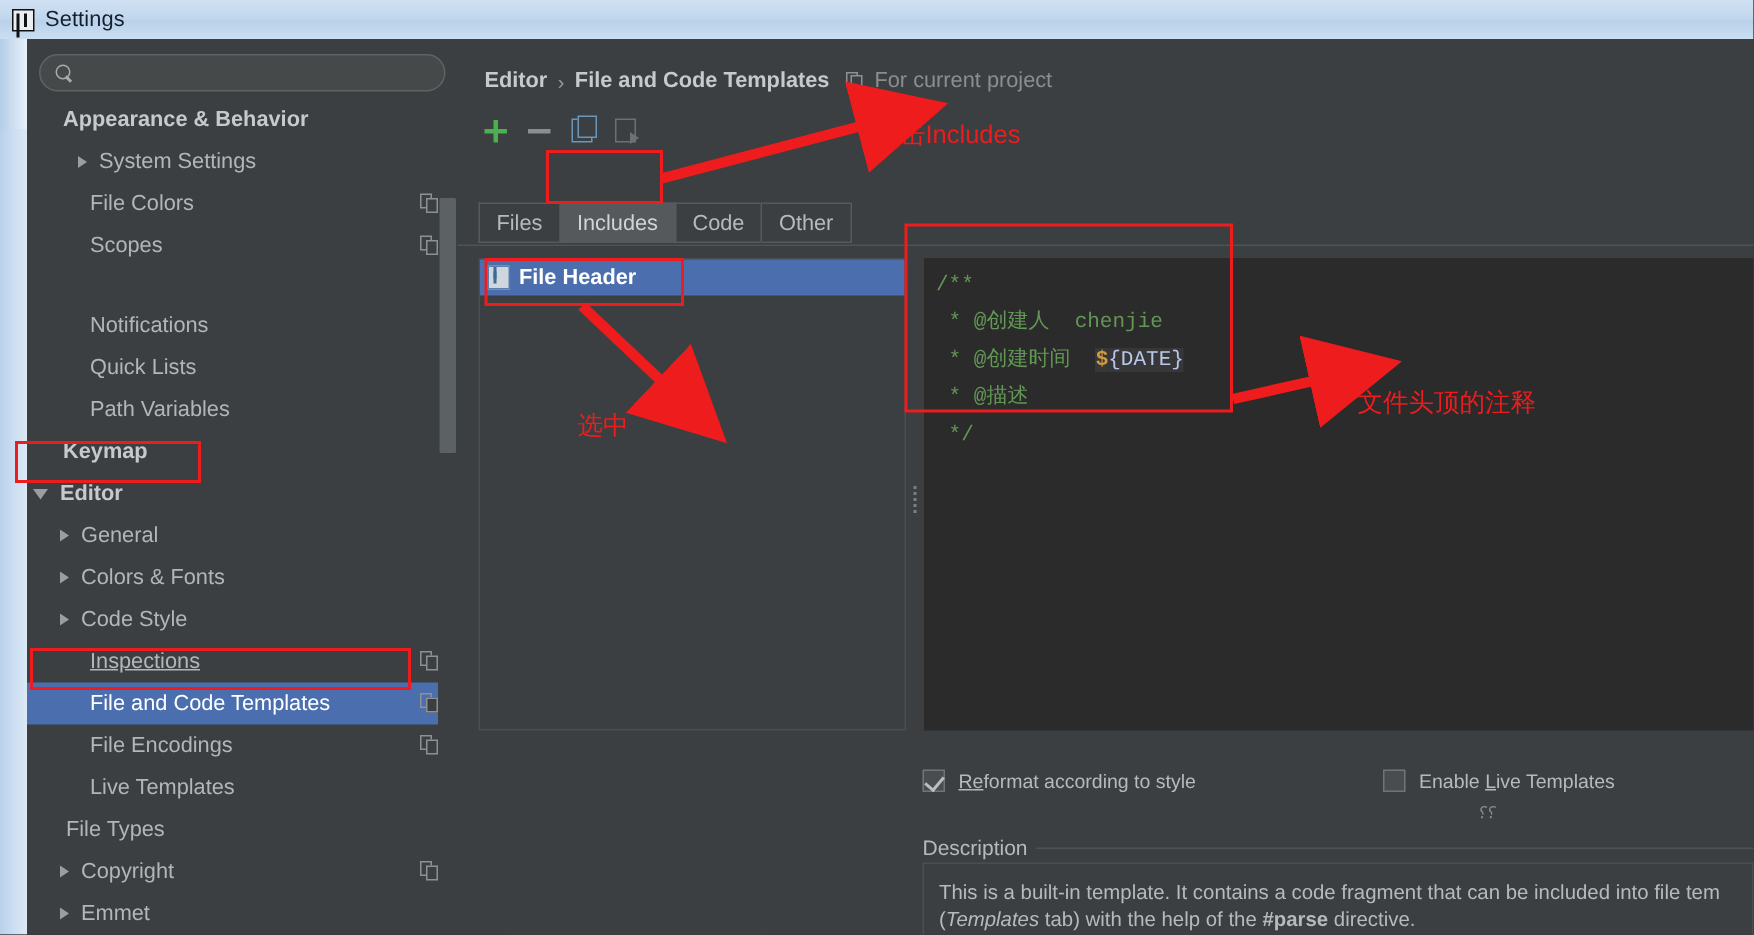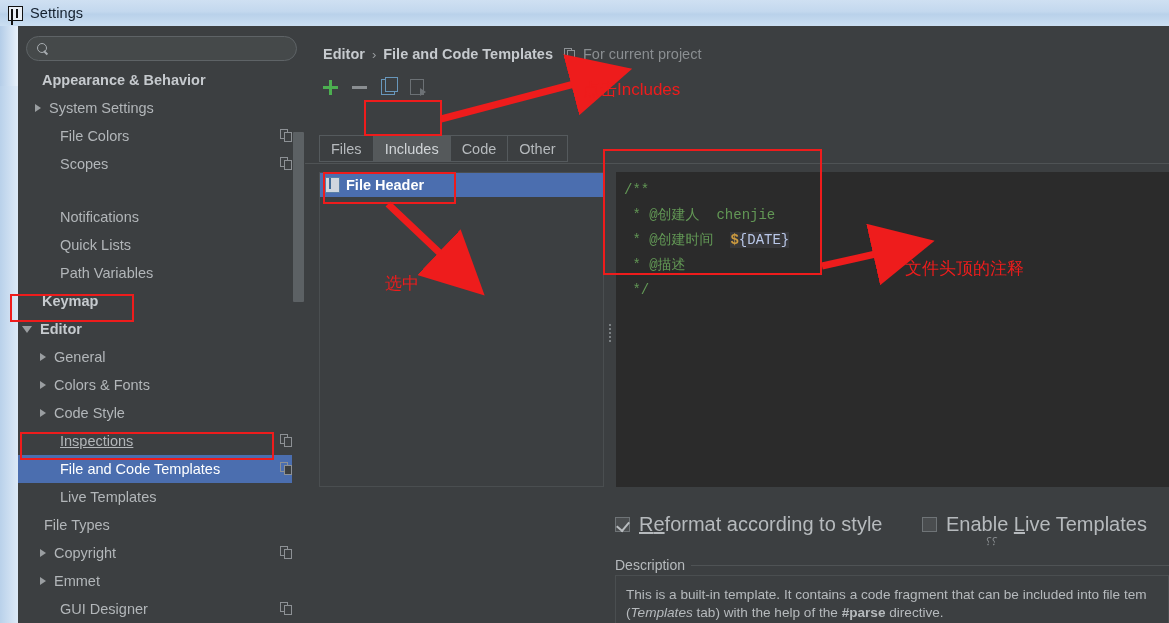--- a/index.html
+++ b/index.html
@@ -159,21 +159,21 @@
     font-size: 17px; color: #878c8f; letter-spacing: .4px; white-space: nowrap; }
 
   
   .cbrow { position: absolute; left: 310px; top: 483px; display: flex; align-items: center; gap: 0; }
   .cbox { width: 15px; height: 15px; border: 1px solid #6f7477; background: #4a4d4f; margin-right: 9px;
     position: relative; flex: 0 0 auto; }
   .cbox.checked::after {
     content:""; position:absolute; left:3px; top:1px; width:6px; height:10px;
     border-right:2.2px solid #b9bdc0; border-bottom:2.2px solid #b9bdc0; transform: rotate(40deg);
   }
-  .cblabel { font-size: 20px; color: #b6babd; }
+  .cblabel { font-size: 13px; color: #b6babd; }
   .cblabel u { text-decoration: underline; }
   .cbrow2 { position: absolute; left: 617px; top: 483px; display: flex; align-items: center; }
   .ellip { position:absolute; left: 680px; top: 503px; color:#8a8e91; font-size: 11px; font-style: italic;
     letter-spacing:1px; }
 
   
   .desc-title { position: absolute; left: 310px; top: 527px; font-size: 14px; color: #b6babd; background: #3c3f41;
     padding-right: 6px; z-index:2; }
   .desc-line { position: absolute; left: 384px; top: 535px; width: 480px; height: 1px; background: #4f5355; }
   .desc-box { position: absolute; left: 310px; top: 545px; width: 554px; height: 78px;
@@ -208,21 +208,21 @@
         <div class="search-box">
           <span class="search-icon"></span>
           <input class="search-input" type="text" value="" placeholder="" style="">
         </div>
       </div>
       <div class="tree" id="tree">
           <div class="tnode bold" style="padding-left: 18px;">
             <span class="arrow none" style="margin-left: 0px; margin-right: 0px;"></span>
             <span class="lbl">Appearance &amp; Behavior</span>
           </div>
-          <div class="tnode" style="padding-left: 31px;">
+          <div class="tnode" style="padding-left: 48px;">
             <span class="arrow " style="margin-left: -14px; margin-right: 8px;"></span>
             <span class="lbl">System Settings</span>
           </div>
           <div class="tnode" style="padding-left: 36px;">
             <span class="arrow none" style="margin-left: 0px; margin-right: 0px;"></span>
             <span class="lbl">File Colors</span>
             <span class="copy-badge">
               <i class="b1"></i>
               <i class="b2"></i>
             </span>
@@ -271,20 +271,28 @@
             <span class="arrow none" style="margin-left: 0px; margin-right: 0px;"></span>
             <span class="lbl">Inspections</span>
             <span class="copy-badge">
               <i class="b1"></i>
               <i class="b2"></i>
             </span>
           </div>
           <div class="tnode selected" style="padding-left: 36px;">
             <span class="arrow none" style="margin-left: 0px; margin-right: 0px;"></span>
             <span class="lbl">File and Code Templates</span>
+            <span class="copy-badge">
+              <i class="b1"></i>
+              <i class="b2"></i>
+            </span>
+          </div>
+          <div class="tnode" style="padding-left: 36px;">
+            <span class="arrow none" style="margin-left: 0px; margin-right: 0px;"></span>
+            <span class="lbl">File Encodings</span>
             <span class="copy-badge">
               <i class="b1"></i>
               <i class="b2"></i>
             </span>
           </div>
           <div class="tnode" style="padding-left: 36px;">
             <span class="arrow none" style="margin-left: 0px; margin-right: 0px;"></span>
             <span class="lbl">Live Templates</span>
           </div>
           <div class="tnode" style="padding-left: 20px;">

